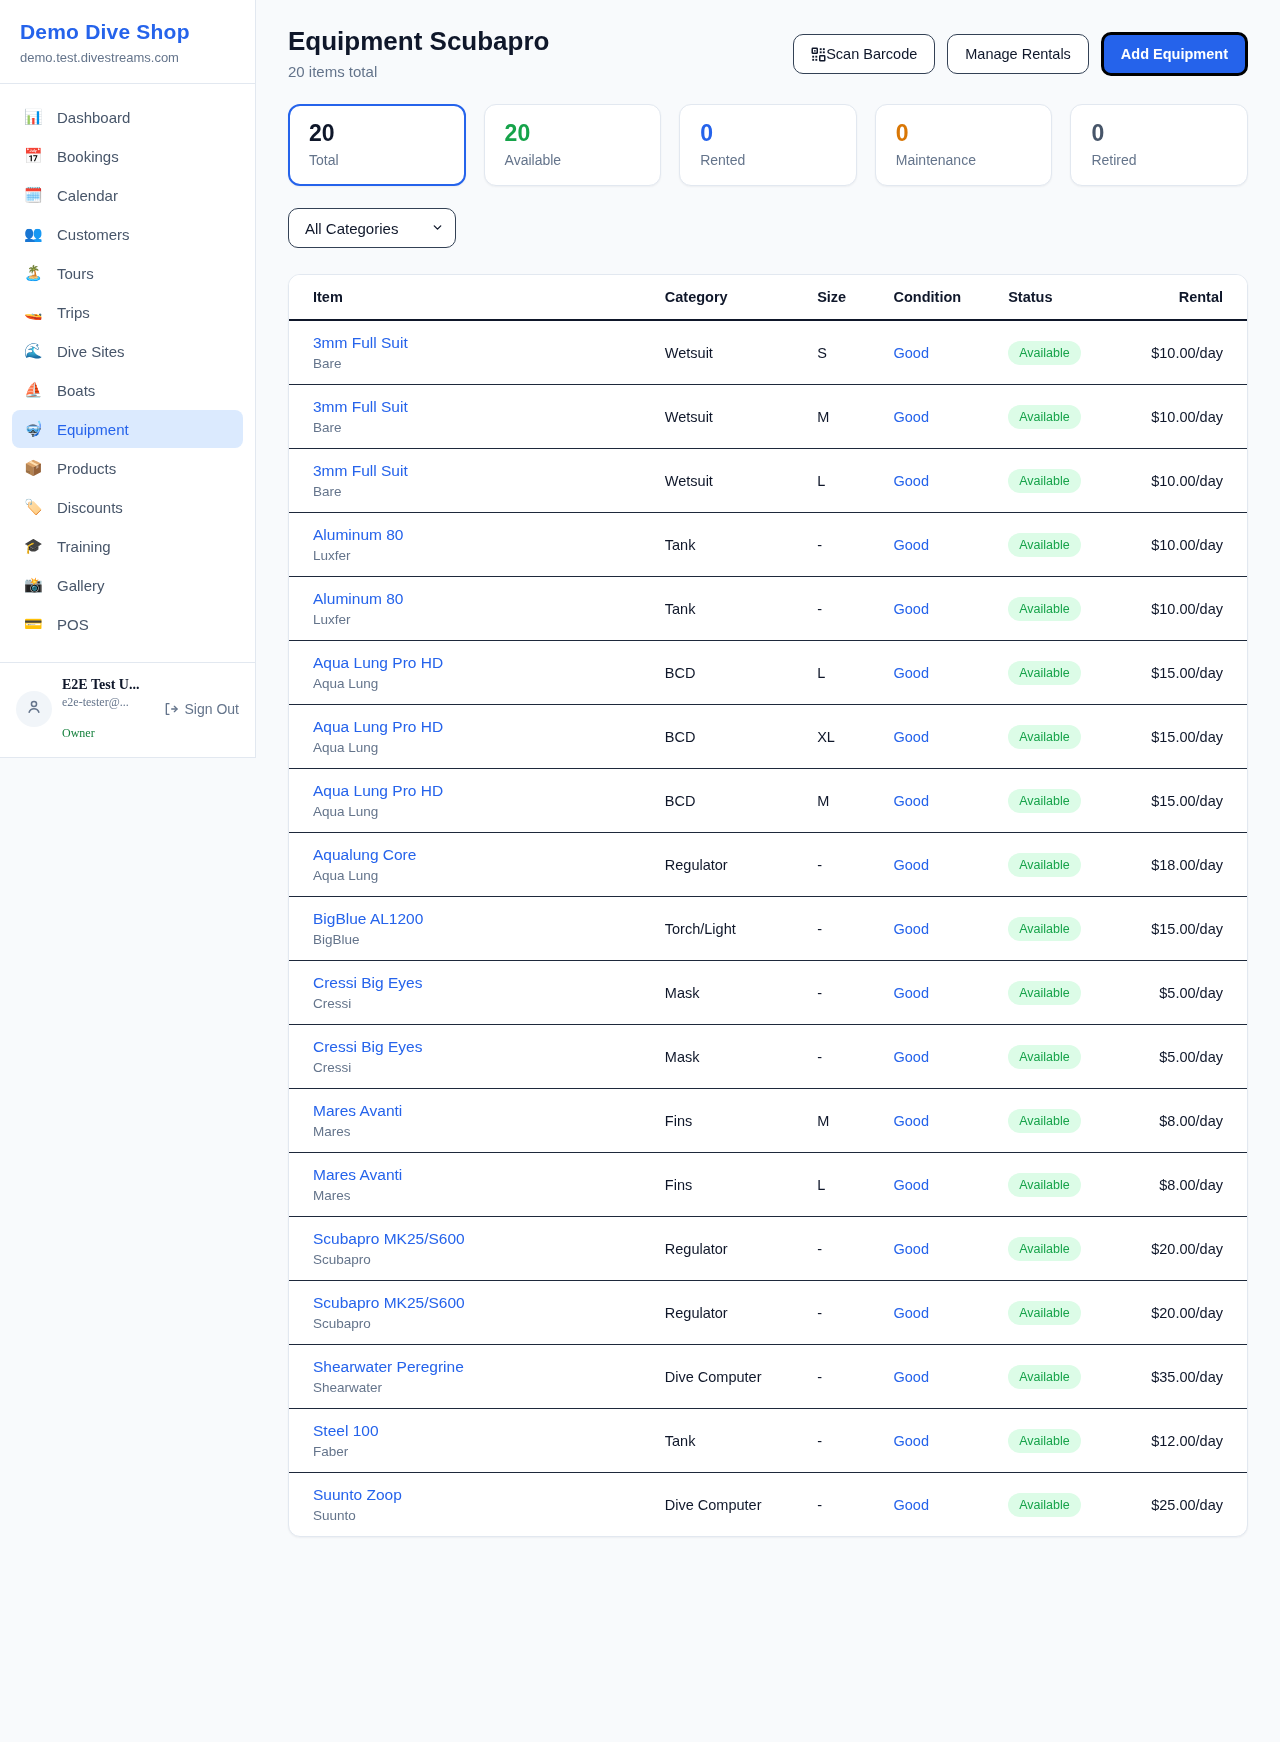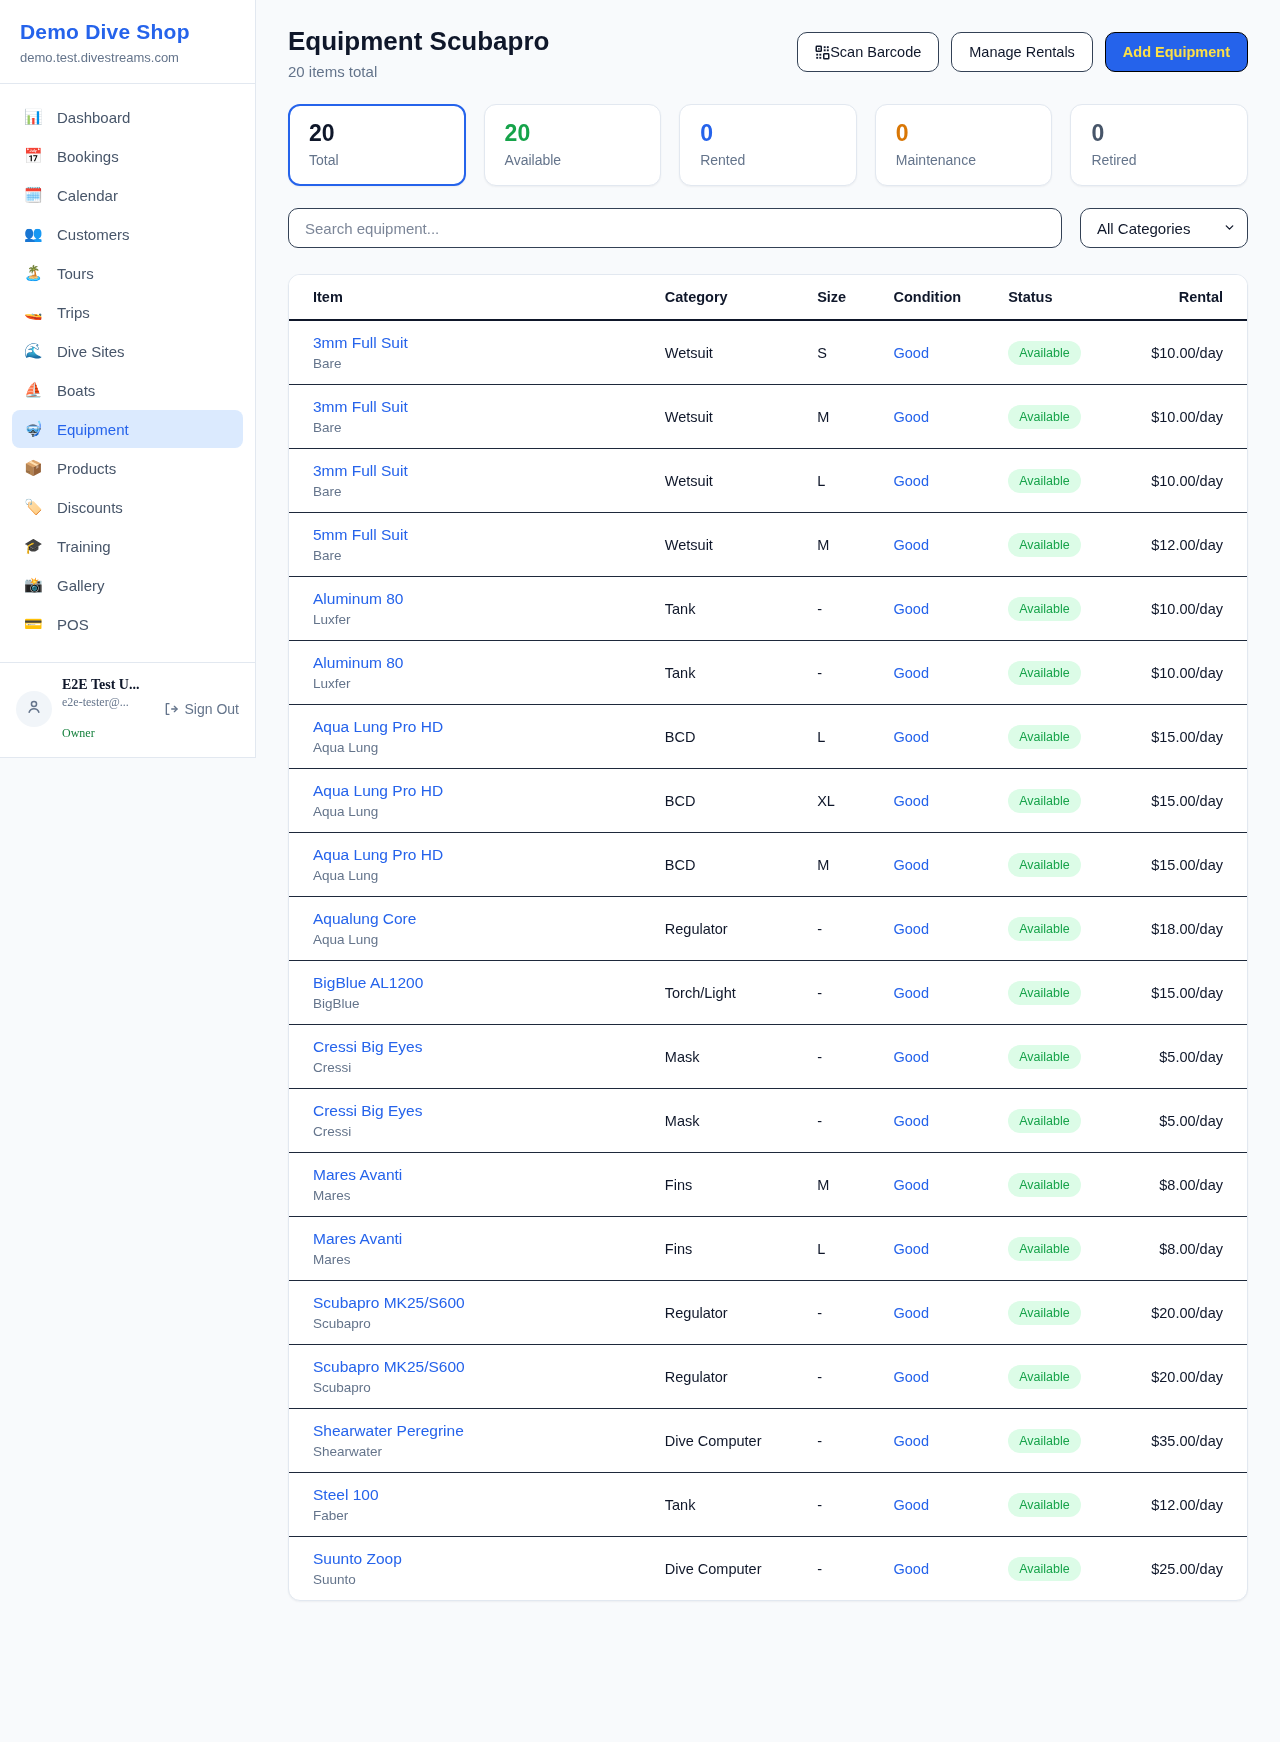--- a/index.html
+++ b/index.html
@@ -58,21 +58,21 @@
   .page-header { display:flex; justify-content:space-between; align-items:flex-start; margin-bottom:24px; }
   .page-title { font-size:26px; font-weight:bold; color:#0f172a; }
   .page-sub { font-size:15px; color:#64748b; margin-top:6px; }
   .header-actions { display:flex; gap:12px; align-items:center; margin-top:6px; }
   .btn {
     display:flex; align-items:center; 
     font-family:inherit; font-size:14.5px; font-weight:500;
     padding:11px 17px; border-radius:10px; cursor:pointer;
     background:#ffffff; color:#0f172a; border:1px solid #334155;
   }
-  .btn-primary { background:#2563eb; border:1px solid #000000; color:#fde047; font-weight:600; }
+  .btn-primary { background:#2563eb; border:3px solid #000000; color:#ffffff; font-weight:600; }
 
   
   .stats { display:flex; gap:18px; margin-bottom:22px; }
   .stat-card {
     flex:1; background:#ffffff; border:1px solid #e2e8f0;
     border-radius:12px; padding:15px 20px 17px 20px;
     box-shadow:0 1px 2px rgba(15,23,42,.05); cursor:pointer;
   }
   .stat-card.selected { border:2px solid #2563eb; padding:14px 19px 16px 19px; }
   .stat-value { font-size:23px; font-weight:bold; }
@@ -273,21 +273,20 @@
           <div class="stat-value" style="color: rgb(217, 119, 6);">0</div>
           <div class="stat-label">Maintenance</div>
         </div>
         <div class="stat-card">
           <div class="stat-value" style="color: rgb(71, 85, 105);">0</div>
           <div class="stat-label">Retired</div>
         </div>
       </div>
 
     <div class="controls">
-      <input class="search-input" type="text" placeholder="Search equipment..." style="">
       <div class="select-wrap">
         <select class="category-select">
           <option>All Categories</option>
         </select>
         <span class="select-chevron">
           <svg width="13" height="13" viewBox="0 0 24 24" fill="none" stroke="#0f172a" stroke-width="2.4" stroke-linecap="round" stroke-linejoin="round">
             <path d="M6 9l6 6 6-6"></path>
           </svg>
         </span>
       </div>
@@ -334,31 +333,20 @@
                 <div class="item-brand">Bare</div>
               </td>
               <td><span class="cell-text">Wetsuit</span></td>
               <td><span class="cell-text">L</span></td>
               <td><span class="cond-link">Good</span></td>
               <td><span class="pill">Available</span></td>
               <td class="right"><span class="rental">$10.00/day</span></td>
             </tr>
             <tr>
               <td>
-                <div class="item-name">5mm Full Suit</div>
-                <div class="item-brand">Bare</div>
-              </td>
-              <td><span class="cell-text">Wetsuit</span></td>
-              <td><span class="cell-text">M</span></td>
-              <td><span class="cond-link">Good</span></td>
-              <td><span class="pill">Available</span></td>
-              <td class="right"><span class="rental">$12.00/day</span></td>
-            </tr>
-            <tr>
-              <td>
                 <div class="item-name">Aluminum 80</div>
                 <div class="item-brand">Luxfer</div>
               </td>
               <td><span class="cell-text">Tank</span></td>
               <td><span class="cell-text">-</span></td>
               <td><span class="cond-link">Good</span></td>
               <td><span class="pill">Available</span></td>
               <td class="right"><span class="rental">$10.00/day</span></td>
             </tr>
             <tr>

